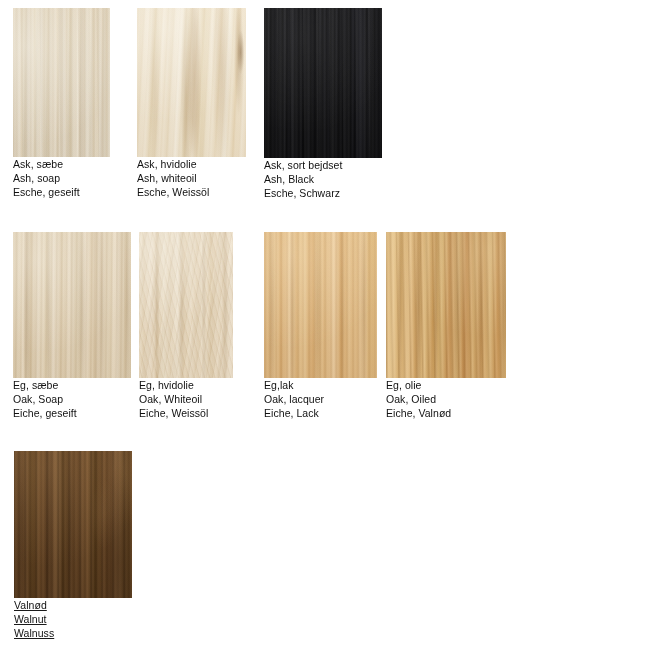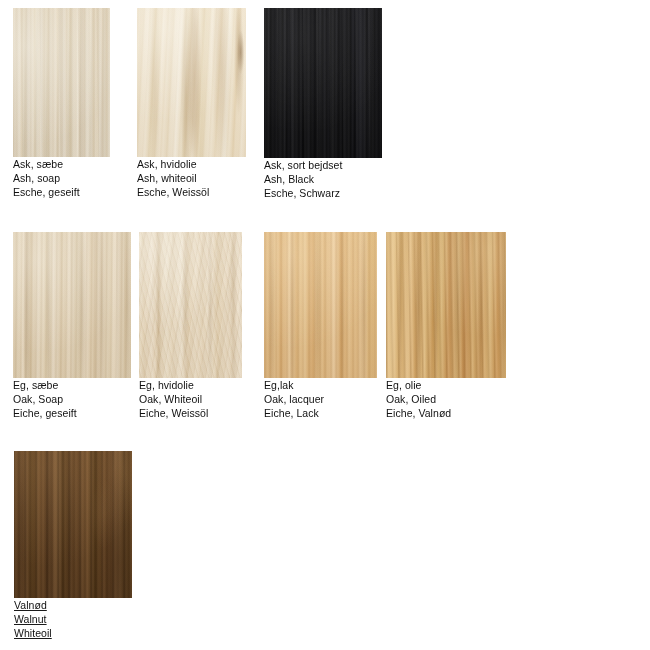--- a/index.html
+++ b/index.html
@@ -412,21 +412,21 @@
       <div class="grain-rings"></div>
       <div class="grain-shade"></div>
     </div>
     <div class="caption">
       <span class="line">Eg, sæbe</span>
       <span class="line">Oak, Soap</span>
       <span class="line">Eiche, geseift</span>
     </div>
   </div>
 
-  <div class="swatch-card" style="left:139px; top:232px; width:103px;">
+  <div class="swatch-card" style="left:139px; top:232px; width:94px;">
     <div class="swatch w-oak-white" style="height:146px;">
       <div class="grain-base"></div>
       <div class="grain-fine"></div>
       <div class="grain-rings"></div>
       <div class="grain-shade"></div>
     </div>
     <div class="caption">
       <span class="line">Eg, hvidolie</span>
       <span class="line">Oak, Whiteoil</span>
       <span class="line">Eiche, Weissöl</span>
@@ -464,17 +464,17 @@
   <div class="swatch-card" style="left:14px; top:451px; width:118px;text-decoration:underline;">
     <div class="swatch w-walnut" style="height:147px;">
       <div class="grain-base"></div>
       <div class="grain-fine"></div>
       <div class="grain-rings"></div>
       <div class="grain-shade"></div>
     </div>
     <div class="caption">
       <span class="line">Valnød</span>
       <span class="line">Walnut</span>
-      <span class="line">Whiteoil</span>
+      <span class="line">Walnuss</span>
     </div>
   </div>
 
 </div>
 
 </body></html>

